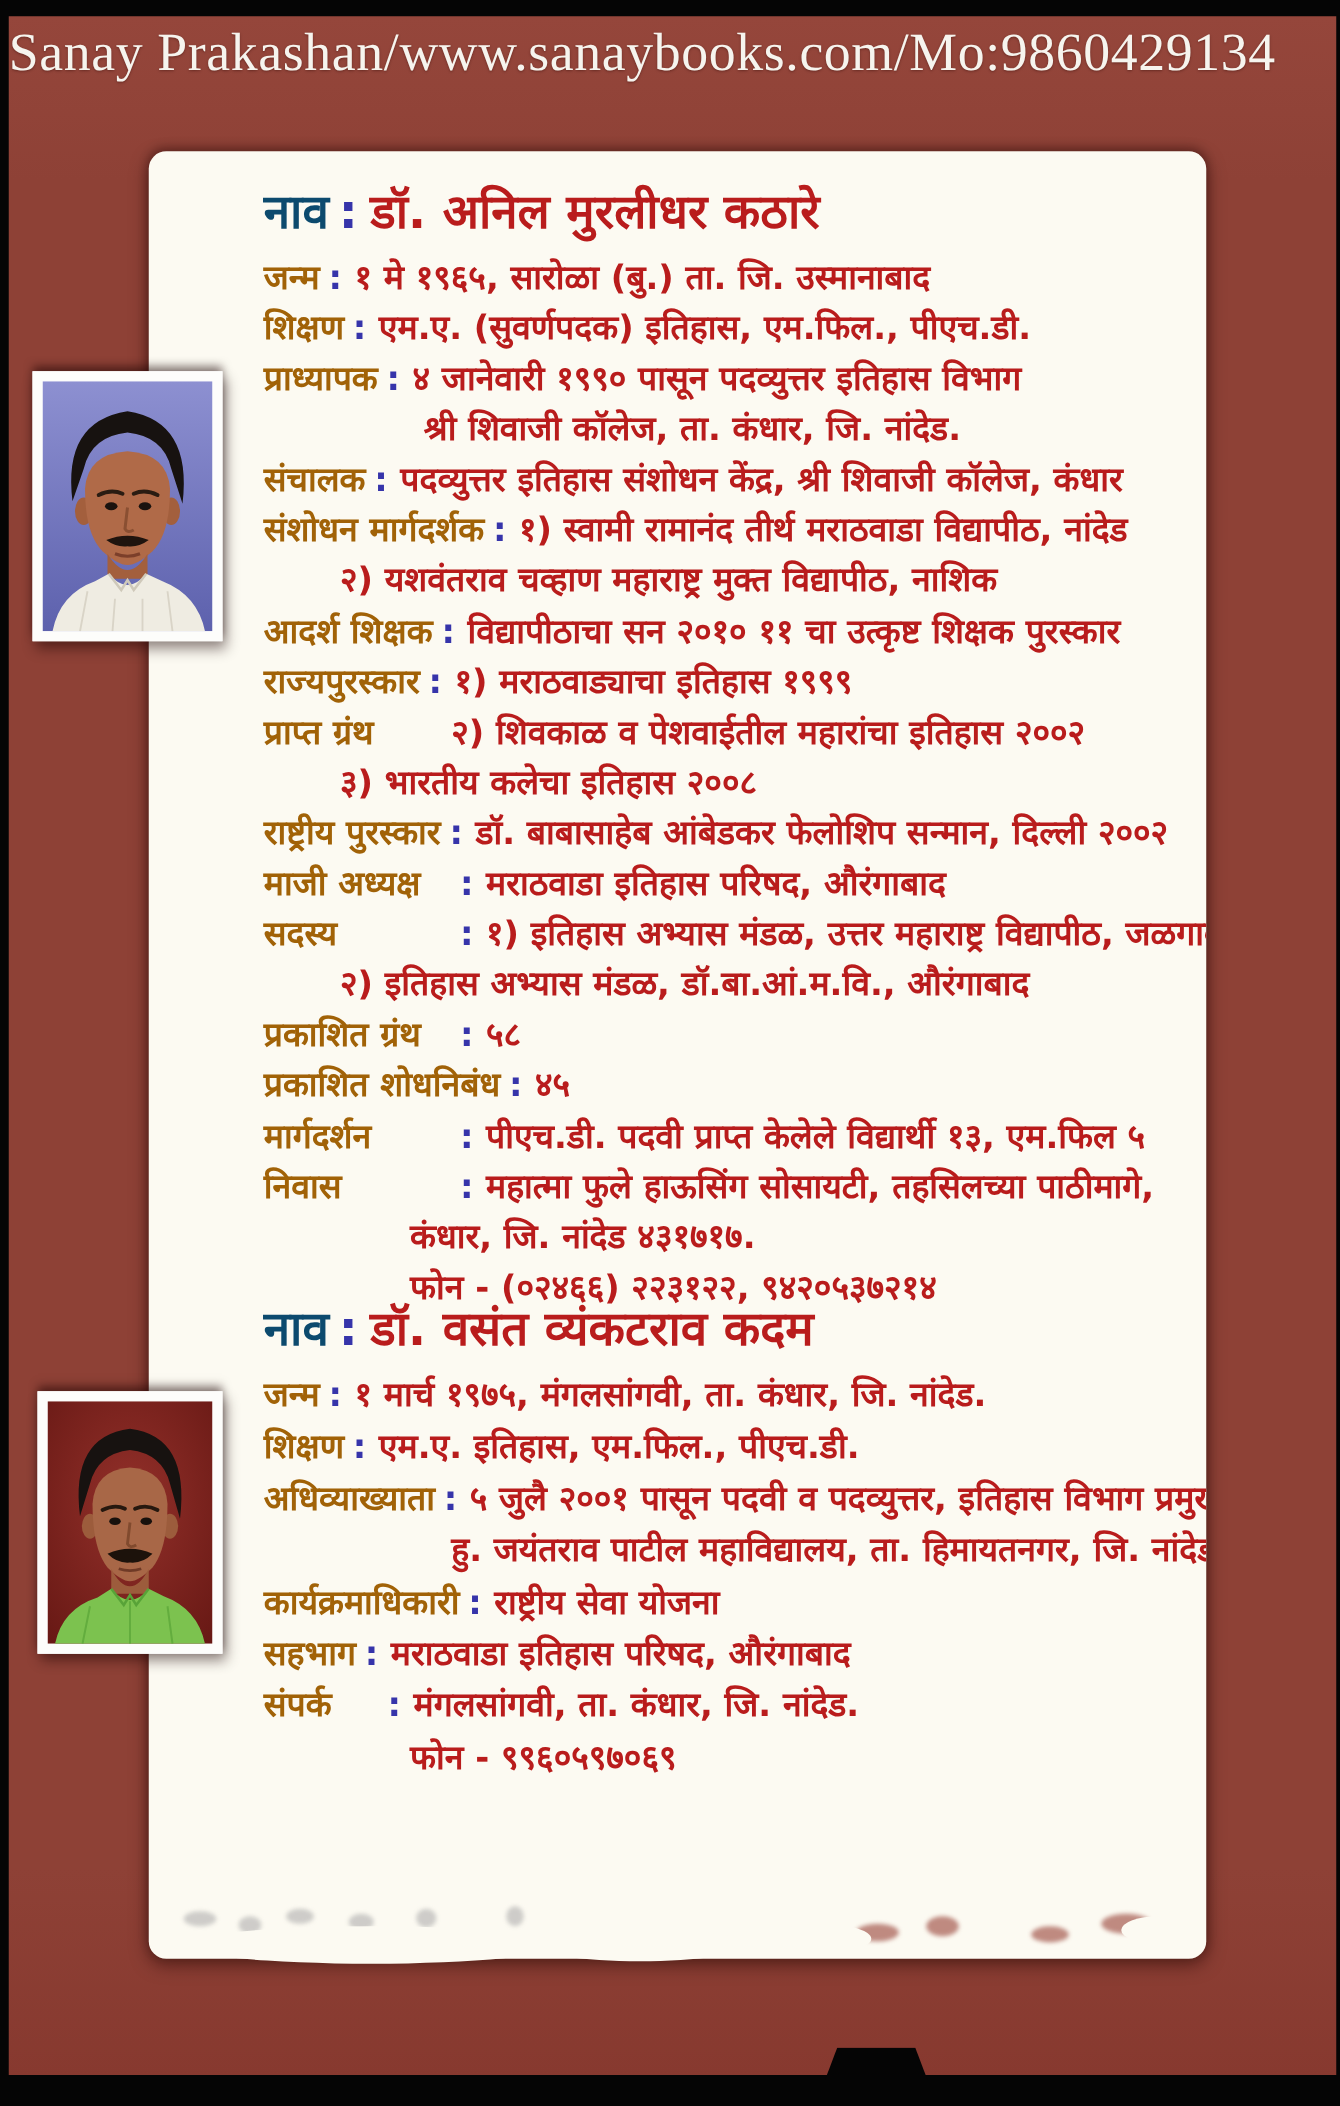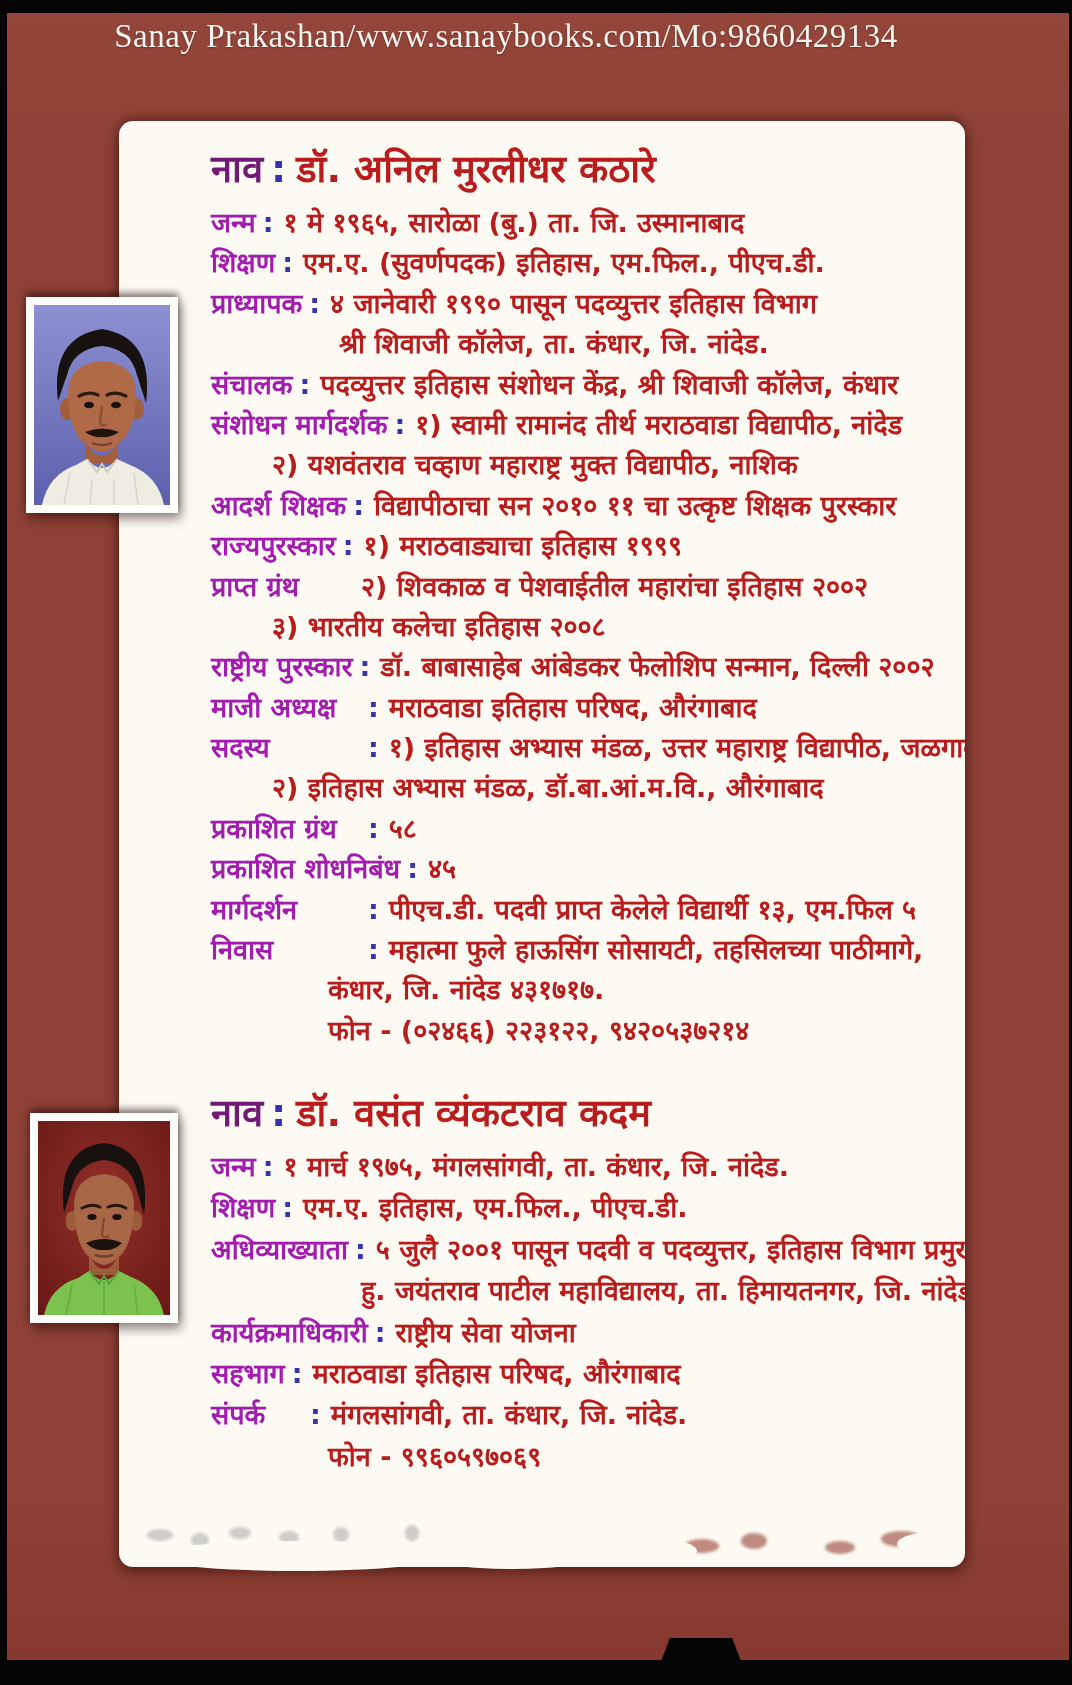--- a/index.html
+++ b/index.html
@@ -2,43 +2,43 @@
 <html><head>
 <meta charset="utf-8">
 <style>
   html,body{margin:0;padding:0;background:#222;}
   .page{position:relative;width:1072px;height:1685px;background:#050505;overflow:hidden;
         font-family:"DejaVu Sans","Liberation Sans",sans-serif;}
   .cover{position:absolute;left:7px;top:13px;right:3px;bottom:25px;
          background:linear-gradient(180deg,#95463b 0%,#8e4136 8%,#8e4136 90%,#87392f 100%);}
   .pub-line{position:absolute;left:0;top:5px;width:100%;padding-right:64px;box-sizing:border-box;
             text-align:center;color:#f6f4ee;font-family:"Liberation Serif","DejaVu Serif",serif;
-            font-size:33px;font-weight:400;letter-spacing:.5px;white-space:nowrap;
+            font-size:43px;font-weight:400;letter-spacing:.5px;white-space:nowrap;
             text-shadow:0 1px 2px rgba(40,5,0,.4);}
   .panel{position:absolute;left:112px;top:108px;width:846px;height:1446px;background:#fcfaf2;
          border-radius:14px;box-shadow:0 5px 14px rgba(30,4,2,.5), 0 -3px 8px rgba(30,4,2,.3);
          overflow:hidden;}
   
   .photo{position:absolute;background:#fff;border:8px solid #fdfdfb;
          box-shadow:0 -4px 7px rgba(25,2,2,.5),3px 6px 10px rgba(25,2,2,.45);}
   .photo-1{left:26px;top:297px;width:136px;height:200px;}
   .photo-2{left:30px;top:1113px;width:132px;height:194px;}
   .photo svg{display:block;}
   
   .bio{position:absolute;width:760px;}
   .bio-1{left:92px;top:20px;}
-  .bio-2{left:92px;top:964px;}
+  .bio-2{left:92px;top:914px;}
   .name-row{font-size:38px;font-weight:700;margin-bottom:14px;white-space:nowrap;}
-  .name-row .lbl{color:#701a75;}
+  .name-row .lbl{color:#0c4a6e;}
   .name-row .sep{color:#3634aa;margin:0 10px 0 8px;}
   .name-row .nm{color:#b91c1c;}
   .row{font-size:27px;line-height:1.2;font-weight:700;margin-bottom:8px;white-space:nowrap;
        color:#2a2a55;}
   .bio-2 .row{margin-bottom:9px;}
-  .row .lbl{color:#a21caf;display:inline-block;}
+  .row .lbl{color:#a16207;display:inline-block;}
   .row .sep{color:#3634aa;margin:0 10px 0 7px;}
   .row .val{color:#b91c1c;}
   .lw .lbl{min-width:150px;}
   .lw-sm .lbl{min-width:92px;}
   .ind-a{margin-left:128px;}
   .ind-b{margin-left:61px;}
   .ind-c{margin-left:117px;}
   .ind-d{margin-left:150px;}
   
   .smudge{position:absolute;border-radius:50%;filter:blur(1.5px);}

